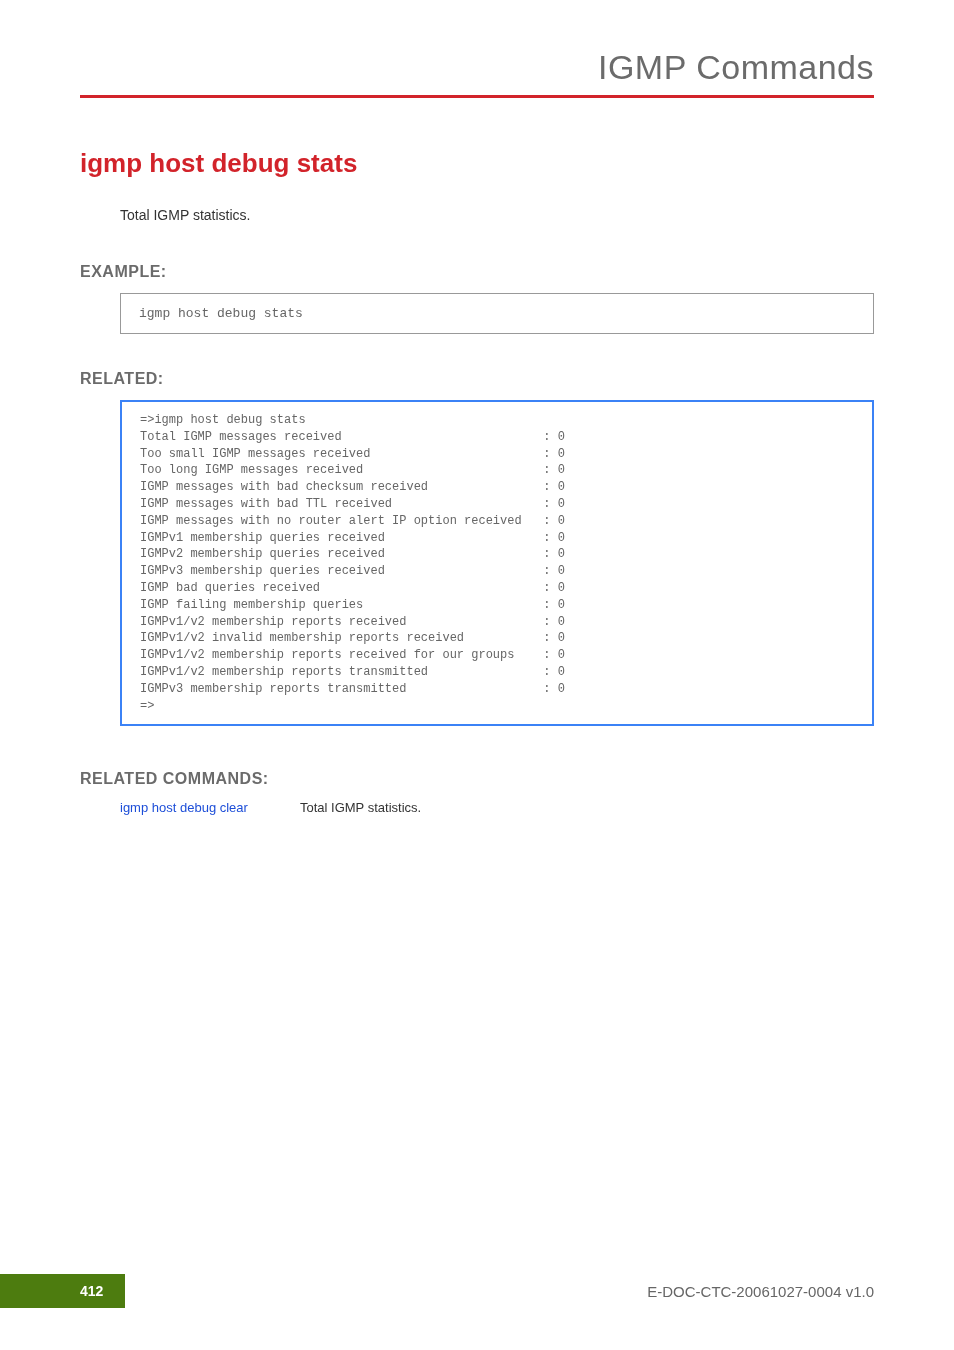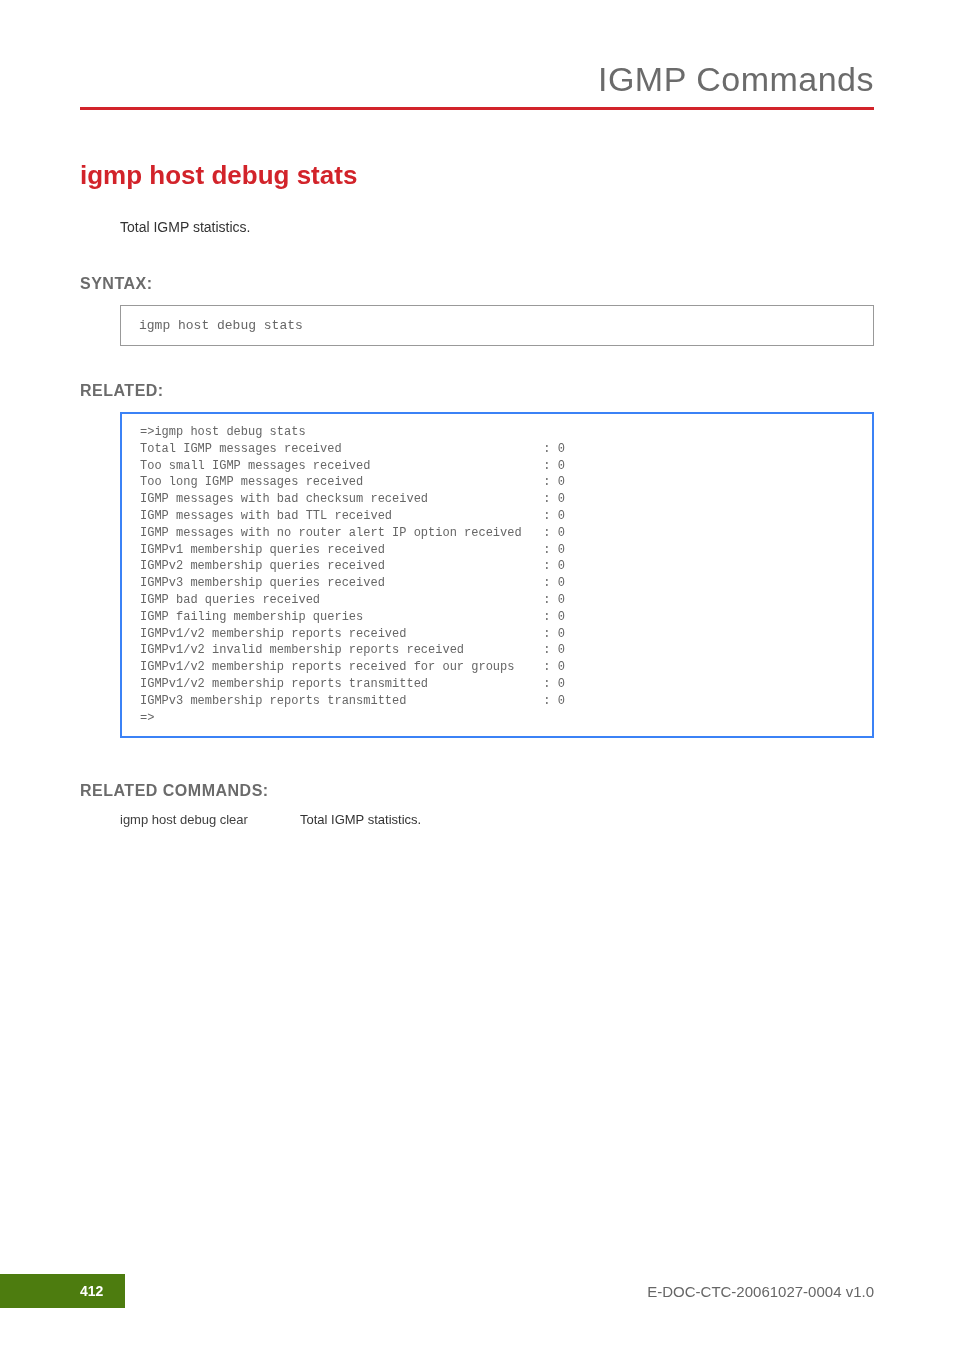--- a/index.html
+++ b/index.html
@@ -4,21 +4,21 @@
 <style>
   * { margin: 0; padding: 0; box-sizing: border-box; }
   body {
     width: 954px;
     height: 1350px;
     background: #ffffff;
     font-family: Arial, Helvetica, sans-serif;
     position: relative;
   }
   .page {
-    padding: 60px 80px 0 80px;
+    padding: 48px 80px 0 80px;
   }
   .header {
     text-align: right;
     border-bottom: 3px solid #d2232a;
     padding-bottom: 8px;
     margin-bottom: 50px;
   }
   .header-title {
     font-size: 34px;
     font-weight: 300;
@@ -63,21 +63,21 @@
     color: #666;
     line-height: 1.4;
     white-space: pre;
   }
   .related-row {
     margin-left: 40px;
     display: flex;
   }
   .related-cmd {
     font-size: 13px;
-    color: #404040;
+    color: #1d4ed8;
     width: 180px;
   }
   .related-desc {
     font-size: 13px;
     color: #333;
   }
   .footer {
     position: absolute;
     bottom: 42px;
     left: 0;
@@ -107,21 +107,21 @@
 <div class="page">
 
   <div class="header">
     <div class="header-title">IGMP Commands</div>
   </div>
 
   <div class="main-heading">igmp host debug stats</div>
 
   <div class="description">Total IGMP statistics.</div>
 
-  <div class="section-label">SYNTAX:</div>
+  <div class="section-label">EXAMPLE:</div>
   <div class="syntax-box">igmp host debug stats</div>
 
   <div class="section-label">RELATED:</div>
   <div class="example-box">=&gt;igmp host debug stats
 Total IGMP messages received                            : 0
 Too small IGMP messages received                        : 0
 Too long IGMP messages received                         : 0
 IGMP messages with bad checksum received                : 0
 IGMP messages with bad TTL received                     : 0
 IGMP messages with no router alert IP option received   : 0

